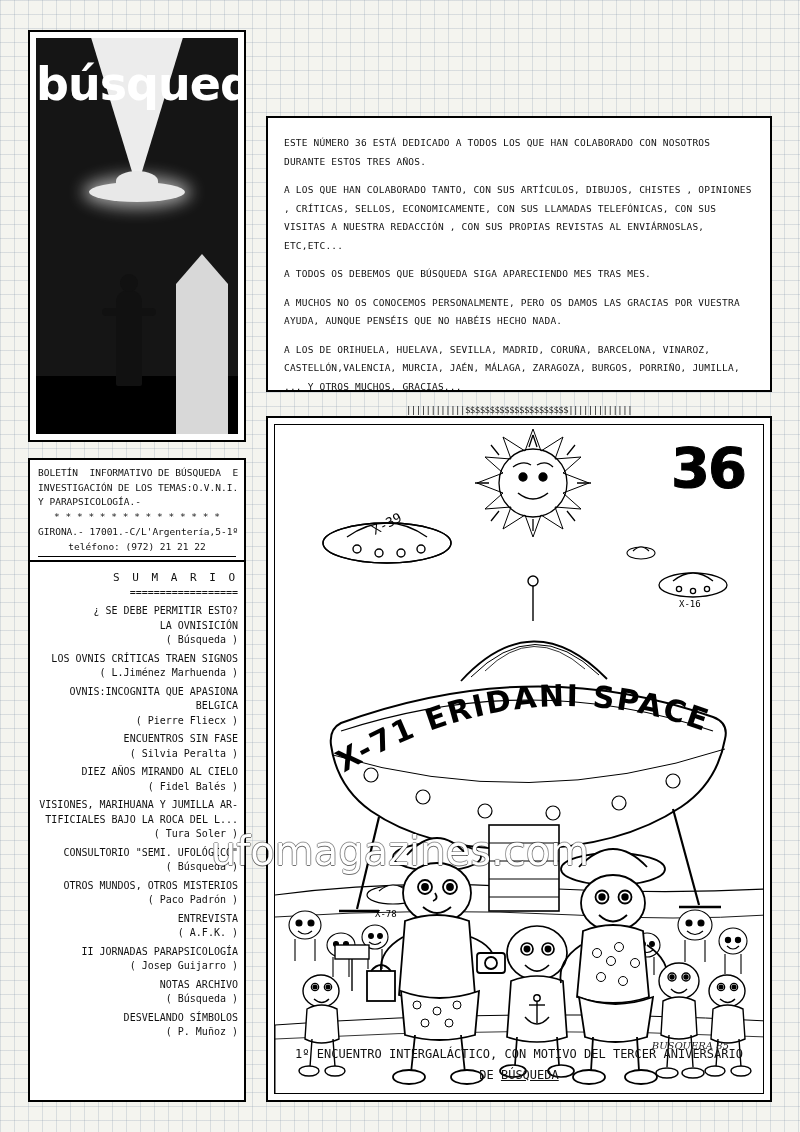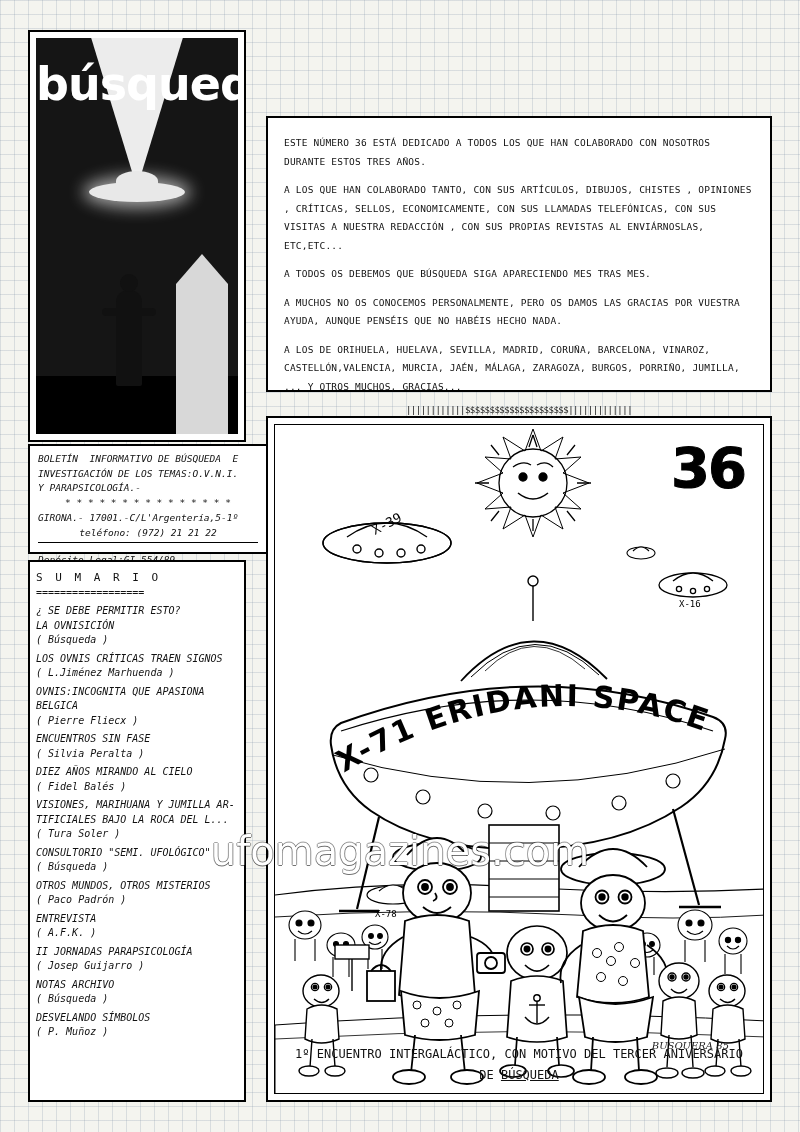--- a/index.html
+++ b/index.html
@@ -115,45 +115,44 @@
     border-left:26px solid transparent; border-right:26px solid transparent;
     border-bottom:30px solid #d8d8d8;
   }
   .logo-ground {
     position:absolute; left:0; right:0; bottom:0; height:58px;
     background:#000;
   }
 
   
   #infoblock {
-    left: 28px; top: 444px; width: 240px; height: 110px;
+    left: 28px; top: 458px; width: 218px; height: 110px;
     padding: 6px 8px;
     font-size: 9.5px;
     line-height: 1.55;
     color: #111;
-    font-style: italic;
   }
   #infoblock .row { white-space: pre; }
   #infoblock .center { text-align: center; }
   #infoblock .stars { letter-spacing: 0px; }
   #infoblock .legal { border-top: 1px solid #000; padding-top: 10px; margin-top: 2px; }
 
   
   #sumario {
     left: 28px; top: 560px; width: 218px; height: 542px;
     padding: 8px 6px 4px 6px;
-    text-align: left;
+    text-align: right;
     font-size: 10px;
     line-height: 1.45;
     color: #111;
     overflow: hidden;
   }
   #sumario .title { letter-spacing: 3px; font-size: 11px; }
   #sumario .rule { letter-spacing: 0px; font-size: 10px; margin-bottom: 4px; }
-  #sumario .entry { margin-top: 4px; font-style: italic; }
+  #sumario .entry { margin-top: 4px; }
   #sumario .entry .t { display:block; }
   #sumario .entry .a { display:block; }
 
   
   #editorial {
     left: 266px; top: 116px; width: 506px; height: 276px;
     padding: 16px 16px 8px 16px;
     font-size: 9.5px;
     line-height: 1.95;
     color: #111;

